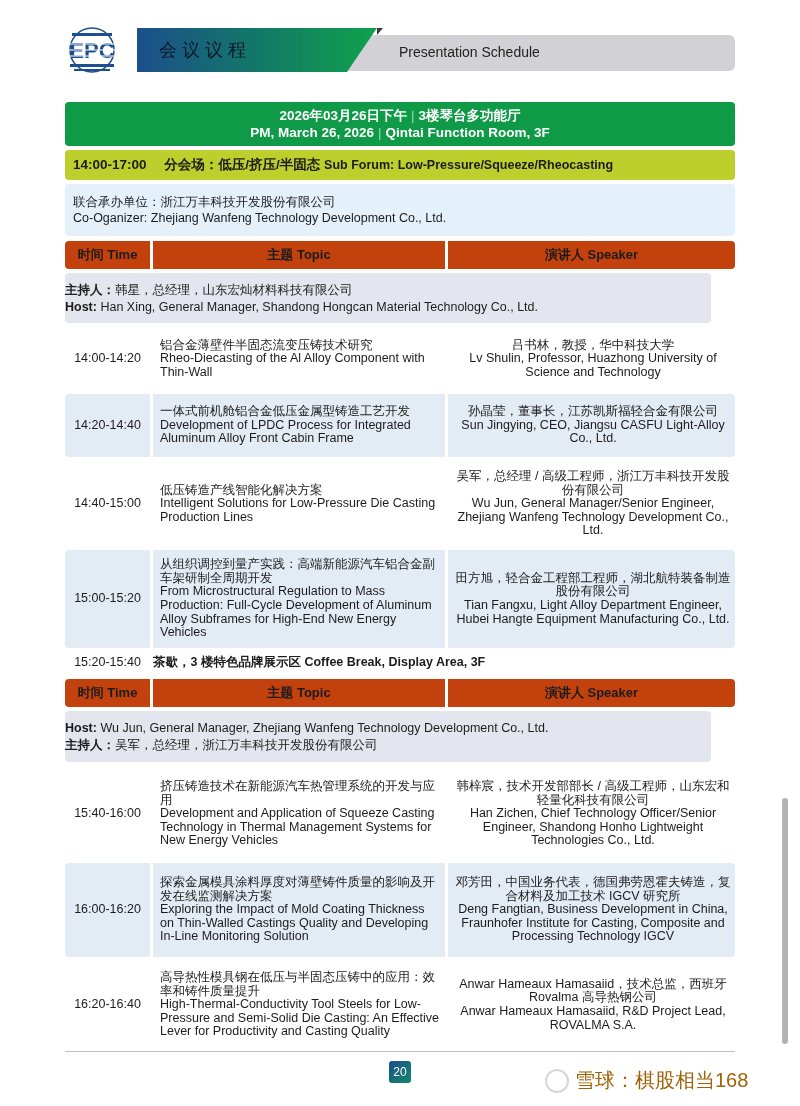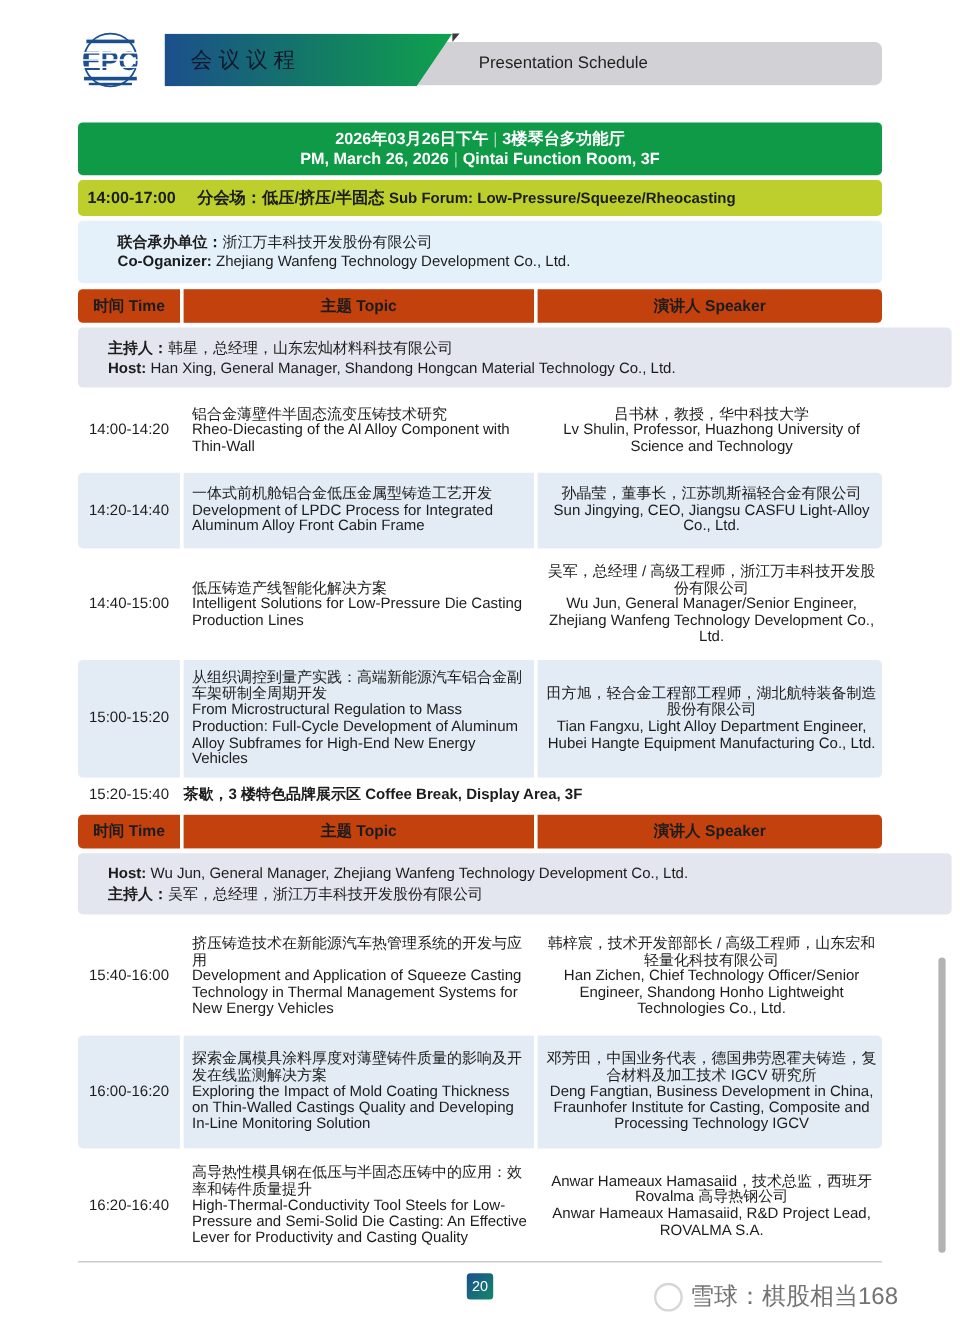--- a/index.html
+++ b/index.html
@@ -19,48 +19,48 @@
   .banner-en { position: absolute; left: 262px; top: 16px; color: #222; font-size: 14px; }
 
   
   .block { position: absolute; left: 65px; width: 670px; border-radius: 4px; }
   .date-bar { top: 102px; height: 44px; background: #0f9a47; color: #fff; text-align: center; font-weight: bold; font-size: 13.5px; line-height: 17px; padding-top: 5px; }
   .date-bar .sep { color: #9fd8b2; font-weight: normal; margin: 0 4px; }
   .forum-bar { top: 150px; height: 30px; background: #bccf2c; font-weight: bold; font-size: 13.5px; line-height: 30px; padding-left: 8px; }
   .forum-bar .en { font-size: 12.5px; }
   .forum-bar .t { margin-right: 14px; }
   .coorg { top: 184px; height: 52px; background: #e4f1fb; font-size: 12.5px; line-height: 16px; padding: 10px 8px; }
-  .coorg b { font-weight: bold; margin-left: 25px; }
+  .coorg b { font-weight: normal; }
 
   .thead { position: absolute; left: 65px; width: 670px; height: 28px; display: flex; gap: 3px; }
   .thead div { background: #c2410c; font-weight: bold; font-size: 13px; text-align: center; line-height: 28px; }
   .thead .c1 { width: 85px; border-radius: 4px 0 0 4px; }
   .thead .c2 { width: 292px; }
   .thead .c3 { flex: 1; border-radius: 0 4px 4px 0; }
 
-  .host { position: absolute; left: 65px; width: 728px; background: #e3e6ef; border-radius: 4px; font-size: 12.5px; line-height: 17px; padding: 9px 25px; }
+  .host { position: absolute; left: 65px; width: 646px; background: #e3e6ef; border-radius: 4px; font-size: 12.5px; line-height: 17px; padding: 9px 0; }
   .host b { font-weight: bold; }
 
   .row { position: absolute; left: 65px; width: 670px; display: flex; gap: 3px; font-size: 12.5px; line-height: 13.6px; }
   .row > div { display: flex; align-items: center; }
   .row .c1 { width: 85px; justify-content: center; }
   .row .c2 { width: 292px; padding-left: 7px; padding-right: 4px; }
   .row .c3 { flex: 1; padding-left: 7px; padding-right: 4px; text-align: center; }
   .row.shaded > div { background: #e3ebf5; }
   .row.shaded .c1 { border-radius: 4px 0 0 4px; }
   .row.shaded .c3 { border-radius: 0 4px 4px 0; }
 
   .break-row { position: absolute; left: 65px; width: 670px; height: 22px; font-size: 12.5px; line-height: 22px; }
   .break-row .c1 { position: absolute; left: 0; width: 85px; text-align: center; }
   .break-row .bt { position: absolute; left: 88px; right: 0; text-align: left; font-weight: bold; }
 
   .rule { position: absolute; left: 65px; top: 1051px; width: 670px; height: 1px; background: #bfbfbf; }
   .page-num { position: absolute; left: 389px; top: 1061px; width: 22px; height: 22px; border-radius: 3px;
      background: linear-gradient(135deg, #1c4f8c, #12886a); color: #fff; font-size: 12px; text-align: center; line-height: 22px; }
-  .watermark { position: absolute; left: 545px; top: 1067px; color: #737373; font-size: 20px; display: flex; align-items: center; gap: 6px; }
+  .watermark { position: absolute; left: 545px; top: 1067px; color: #a16207; font-size: 20px; display: flex; align-items: center; gap: 6px; }
   .wm-icon { width: 24px; height: 24px; border: 2px solid #d6d6d6; border-radius: 50%; position: relative; }
   .scrollbar { position: absolute; left: 782px; top: 798px; width: 6px; height: 246px; background: #b3b3b3; border-radius: 3px; }
 </style>
 </head>
 <body>
 
 <div class="logo">
   <svg width="56" height="48" viewBox="0 0 56 48">
     <circle cx="28" cy="24" r="22" fill="#ffffff" stroke="#1d4f8f" stroke-width="1.5"></circle>
     <g fill="#1d4f8f">

